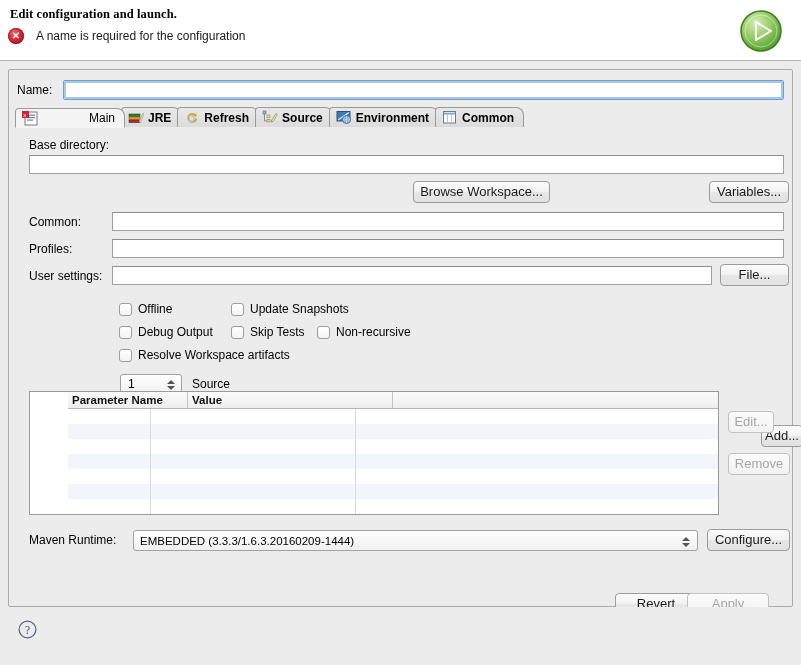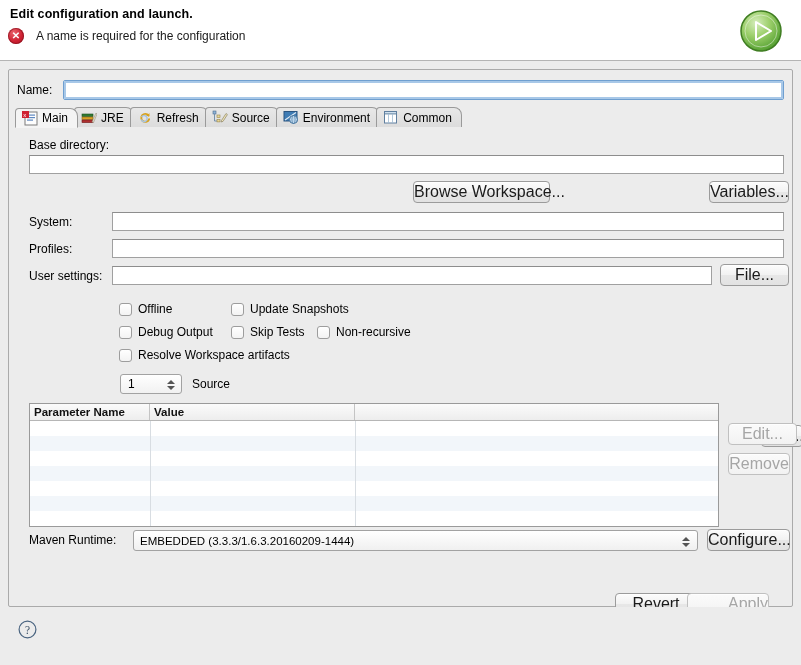--- a/index.html
+++ b/index.html
@@ -18,20 +18,21 @@
   #titlebar {
     position: absolute; left: 0; top: 0; width: 801px; height: 61px;
     background: #ffffff;
     border-bottom: 1px solid #b4b4b4;
     box-sizing: border-box;
   }
   #dialog-title {
     position: absolute; left: 10px; top: 7px;
     font-size: 12.5px; font-weight: bold; color: #000;
     letter-spacing: .1px;
+    font-family: Liberation Serif, serif;
   }
   #error-row {
     position: absolute; left: 8px; top: 28px;
     display: flex; align-items: center;
   }
   #error-icon {
     width: 16px; height: 16px; flex: 0 0 auto;
     position: relative;
   }
   #error-icon .ball {
@@ -88,28 +89,30 @@
     display: flex; align-items: center;
     padding: 0 9px 0 6px;
     margin-right: -4px;
     font-size: 12px;
     color: #000;
     background: linear-gradient(to bottom, #e8e8e8 0%, #dcdcdc 100%);
     border: 1px solid #9a9a9a;
     border-bottom: none;
     border-radius: 4px 8px 0 0;
     cursor: default;
+    font-weight: bold;
   }
   .tab .tablabel { margin-left: 4px; }
   .tab.active {
     background: #f4f4f4;
     z-index: 5;
     border-bottom: 1px solid #f4f4f4;
     margin-bottom: -1px;
     font-weight: normal;
+    gap: 47px;
   }
   .ticon { width: 16px; height: 15px; flex: 0 0 auto; display: block; }
   
   #tabcontent {
     position: absolute; left: 6px; top: 57px; right: 6px; bottom: 6px;
     background: #ececec;
     text-decoration: underline;
   }
   .fieldlabel { font-size: 12px; color: #000; }
   .txtinput {
@@ -121,21 +124,21 @@
     font-family: "Liberation Sans", sans-serif; font-size: 12px;
     padding: 0 4px;
   }
   .btn {
     box-sizing: border-box;
     height: 22px;
     background: linear-gradient(to bottom, #fcfcfc 0%, #f2f2f2 48%, #e7e7e7 52%, #e2e2e2 100%);
     border: 1px solid #9b9b9b;
     border-radius: 4px;
     font-family: "Liberation Sans", sans-serif;
-    font-size: 16px;
+    font-size: 13px;
     color: #1b1b1b;
     text-align: center;
     line-height: 20px;
     cursor: default;
     box-shadow: 0 1px 0 rgba(255,255,255,.7) inset;
     white-space: nowrap;
   }
   .btn.disabled { color: #a6a6a6; border-color: #c0c0c0;
     background: linear-gradient(to bottom, #fbfbfb 0%, #f2f2f2 100%); }
   .cbrow { display: flex; align-items: center; }
@@ -311,21 +314,21 @@
   </div>
 
   <div id="tabcontent">
 
     <div class="fieldlabel" style="position:absolute;left:14px;top:11px;">Base directory:</div>
     <input class="txtinput" type="text" style="position: absolute; left: 14px; top: 28px; width: 755px;" value="">
 
     <div class="btn" style="position:absolute;left:398px;top:54px;width:137px;">Browse Workspace...</div>
     <div class="btn" style="position:absolute;left:694px;top:54px;width:80px;">Variables...</div>
 
-    <div class="fieldlabel" style="position:absolute;left:14px;top:88px;">System:</div>
+    <div class="fieldlabel" style="position:absolute;left:14px;top:88px;">Common:</div>
     <input class="txtinput" type="text" style="position: absolute; left: 97px; top: 85px; width: 672px;" value="">
 
     <div class="fieldlabel" style="position:absolute;left:14px;top:115px;text-align:center;">Profiles:</div>
     <input class="txtinput" type="text" style="position: absolute; left: 97px; top: 112px; width: 672px;" value="">
 
     <div class="fieldlabel" style="position:absolute;left:14px;top:142px;">User settings:</div>
     <input class="txtinput" type="text" style="position: absolute; left: 97px; top: 139px; width: 600px;" value="">
     <div class="btn" style="position:absolute;left:705px;top:137px;width:69px;">File...</div>
 
     <div class="cbrow" style="position:absolute;left:104px;top:175px;">
@@ -357,53 +360,53 @@
 
     <div id="threads-spin" style="top:247px;">
       <span id="threads-value">1</span>
       <span id="threads-arrows">
         <span class="arrow-up"></span>
           <span class="arrow-dn"></span>
       </span>
     </div>
     <div class="fieldlabel" style="position:absolute;left:177px;top:250px;">Source</div>
 
-    <div id="param-table" style="top:276px;">
+    <div id="param-table" style="top:264px;padding-left:38px;">
       <div id="thead">
         <div class="th" style="width:120px;">Parameter Name</div>
         <div class="th" style="width:205px;">Value</div>
         <div class="th" style="flex:1 1 auto;border-right:none;"></div>
       </div>
       <div id="col-sep-1" style="left:120px;"></div>
       <div id="col-sep-2" style="left:325px;"></div>
       <div class="trow"></div>
       <div class="trow alt"></div>
       <div class="trow"></div>
       <div class="trow alt"></div>
       <div class="trow"></div>
       <div class="trow alt"></div>
       <div class="trow"></div>
     </div>
 
     <div class="btn" style="position:absolute;left:746px;top:266px;width:42px;margin-top:32px;">Add...</div>
-    <div class="btn disabled" style="position:absolute;left:713px;top:296px;width:69px;">Edit...</div>
+    <div class="btn disabled" style="position:absolute;left:713px;top:284px;width:46px;">Edit...</div>
     <div class="btn disabled" style="position:absolute;left:713px;top:326px;width:62px;">Remove</div>
 
     <div class="fieldlabel" style="position:absolute;left:14px;top:406px;">Maven Runtime:</div>
     <div id="maven-combo" style="top:403px;">
       <span id="maven-combo-value">EMBEDDED (3.3.3/1.6.3.20160209-1444)</span>
       <span id="maven-combo-arrows">
         <span class="arrow-up"></span>
           <span class="arrow-dn"></span>
       </span>
     </div>
     <div class="btn" style="position:absolute;left:692px;top:402px;width:83px;">Configure...</div>
 
     <div class="btn" style="position:absolute;left:600px;top:466px;width:82px;">Revert</div>
-    <div class="btn disabled" style="position:absolute;left:672px;top:466px;width:82px;text-align:right;">Apply</div>
+    <div class="btn disabled" style="position:absolute;left:672px;top:466px;width:82px;">Apply</div>
   </div>
 </div>
 
 <div id="bottombar">
   <div id="help-icon">
     <svg width="19" height="19" viewBox="0 0 19 19">
       <circle cx="9.5" cy="9.5" r="8.4" fill="none" stroke="#4a6480" stroke-width="1.2"></circle>
       <text x="9.5" y="13.6" text-anchor="middle" font-size="11.5" fill="#33495f" font-family="Liberation Serif, serif">?</text>
     </svg>
   </div>

